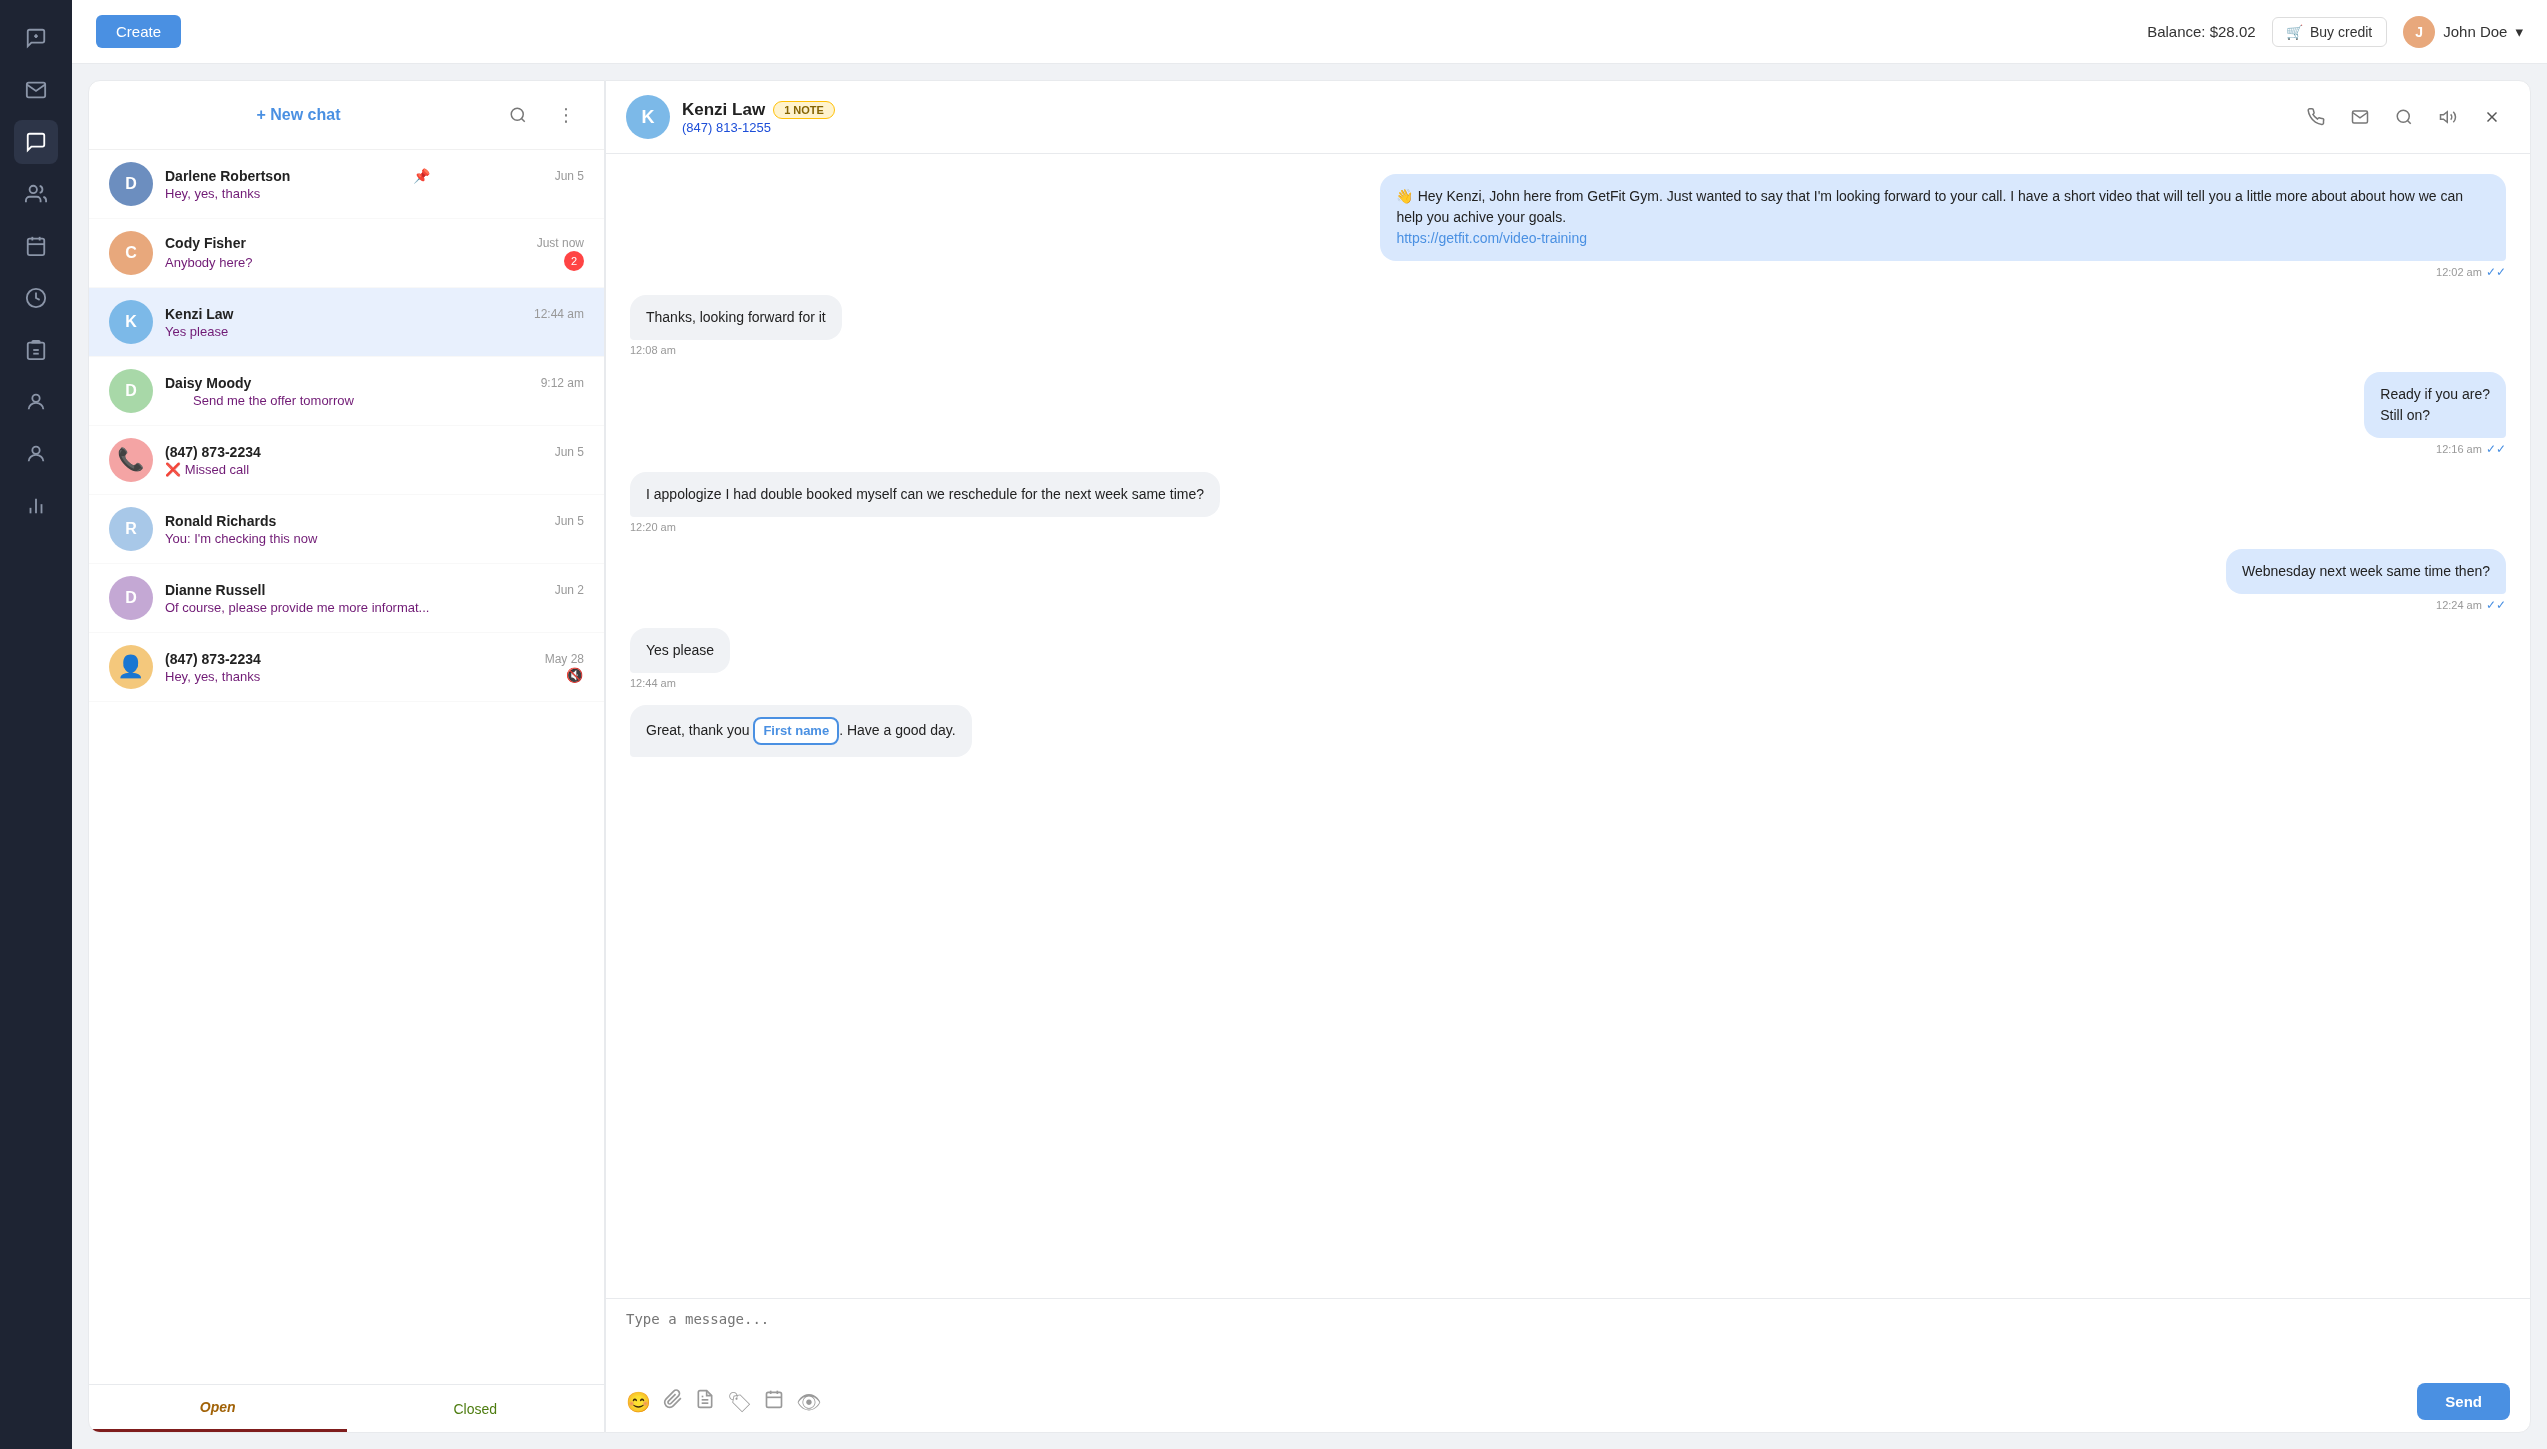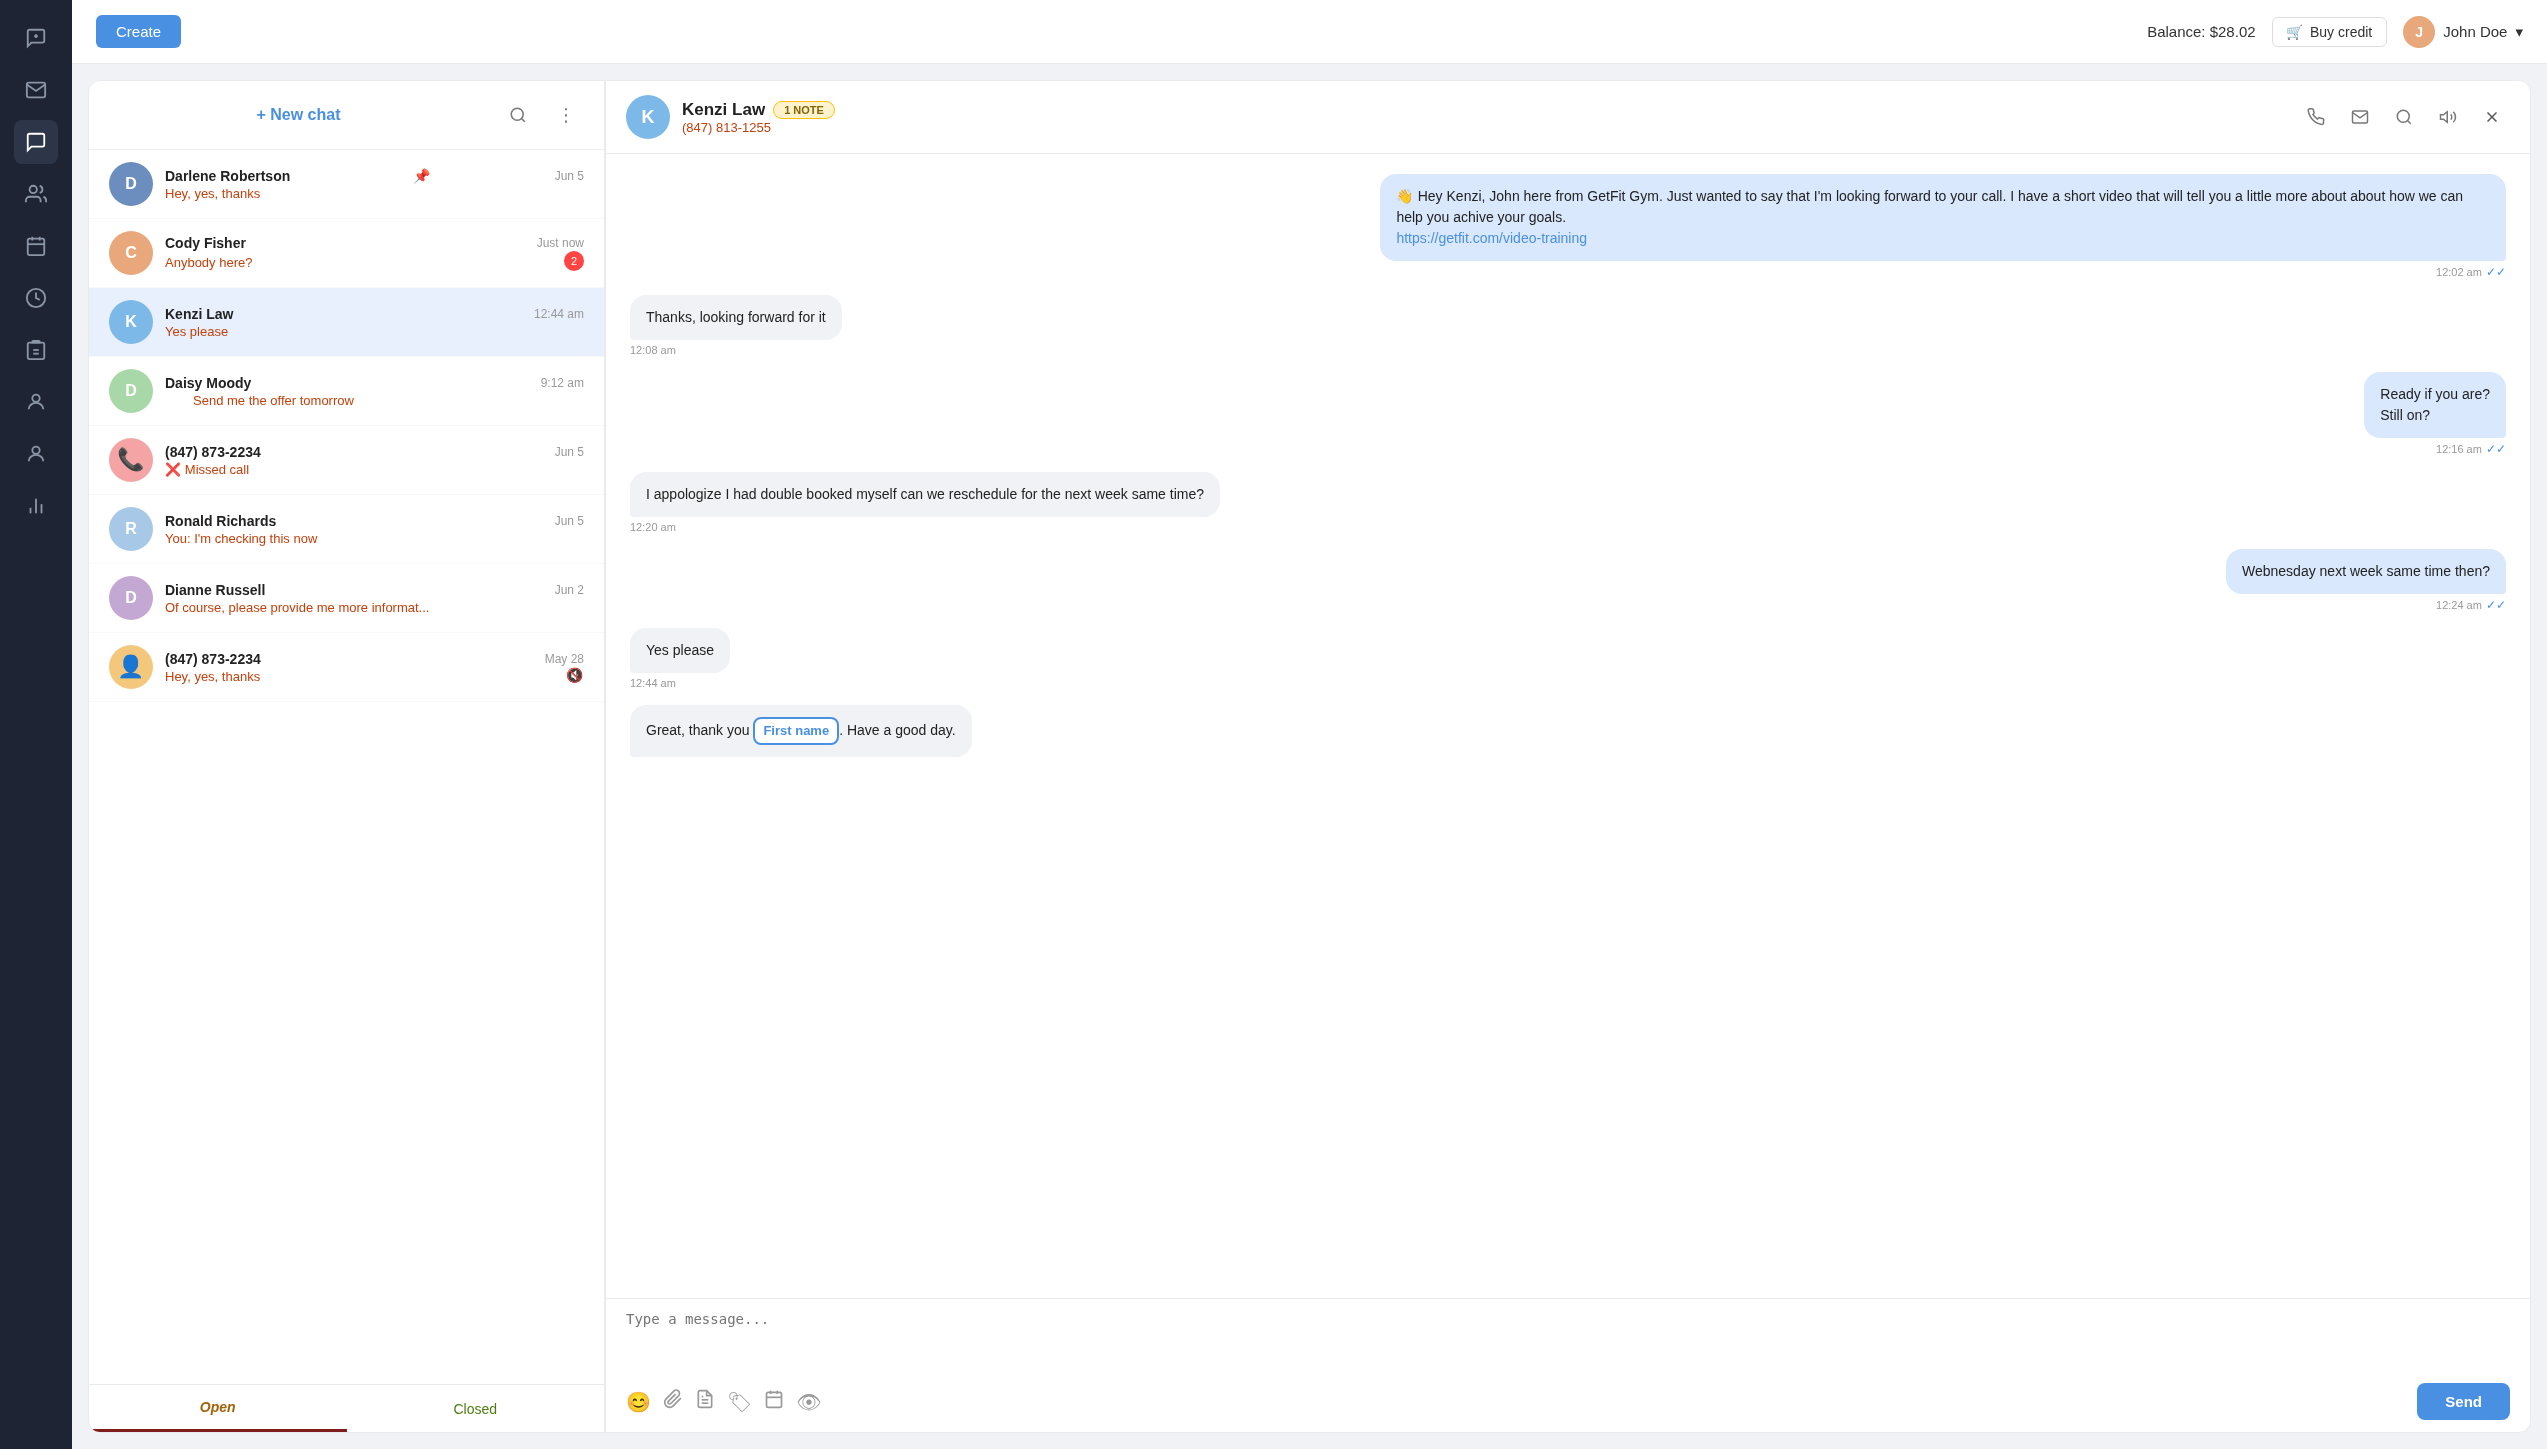--- a/index.html
+++ b/index.html
@@ -132,21 +132,21 @@
     .chat-avatar {
       width: 44px; height: 44px; border-radius: 50%;
       display: flex; align-items: center; justify-content: center;
       font-size: 16px; font-weight: 600; color: #fff;
       flex-shrink: 0;
     }
     .chat-info { flex: 1; min-width: 0; }
     .chat-name-row { display: flex; justify-content: space-between; align-items: center; }
     .chat-name { font-weight: 600; font-size: 14px; color: #222; }
     .chat-time { font-size: 12px; color: #999; }
-    .chat-preview { font-size: 13px; color: #c2410c; white-space: nowrap; overflow: hidden; text-overflow: ellipsis; margin-top: 2px; }
+    .chat-preview { font-size: 13px; color: #701a75; white-space: nowrap; overflow: hidden; text-overflow: ellipsis; margin-top: 2px; }
     .chat-badge {
       background: #ff4444; color: #fff; border-radius: 50%;
       width: 20px; height: 20px; font-size: 11px;
       display: flex; align-items: center; justify-content: center;
       flex-shrink: 0;
     }
     .pin-icon { color: #4a90e2; font-size: 14px; }
     .mute-icon { color: #999; font-size: 14px; }
 
     .chat-panel-footer {
@@ -184,21 +184,21 @@
       gap: 12px;
       border-bottom: 1px solid #e8eaed;
     }
     .conv-avatar {
       width: 44px; height: 44px; border-radius: 50%;
       background: #7cb9e8; display: flex; align-items: center; justify-content: center;
       font-size: 18px; font-weight: 700; color: #fff;
     }
     .conv-info { flex: 1; }
     .conv-name { font-size: 17px; font-weight: 700; color: #222; display: flex; align-items: center; gap: 8px; }
-    .conv-phone { font-size: 13px; color: #c2410c; }
+    .conv-phone { font-size: 13px; color: #1d4ed8; }
     .note-badge {
       background: #fff3cd; color: #856404;
       border: 1px solid #ffc107; border-radius: 12px;
       padding: 2px 10px; font-size: 11px; font-weight: 600;
     }
     .conv-actions { display: flex; gap: 8px; }
     .conv-action-btn {
       width: 36px; height: 36px;
       display: flex; align-items: center; justify-content: center;
       color: #777; font-size: 18px; cursor: pointer; border-radius: 50%;

